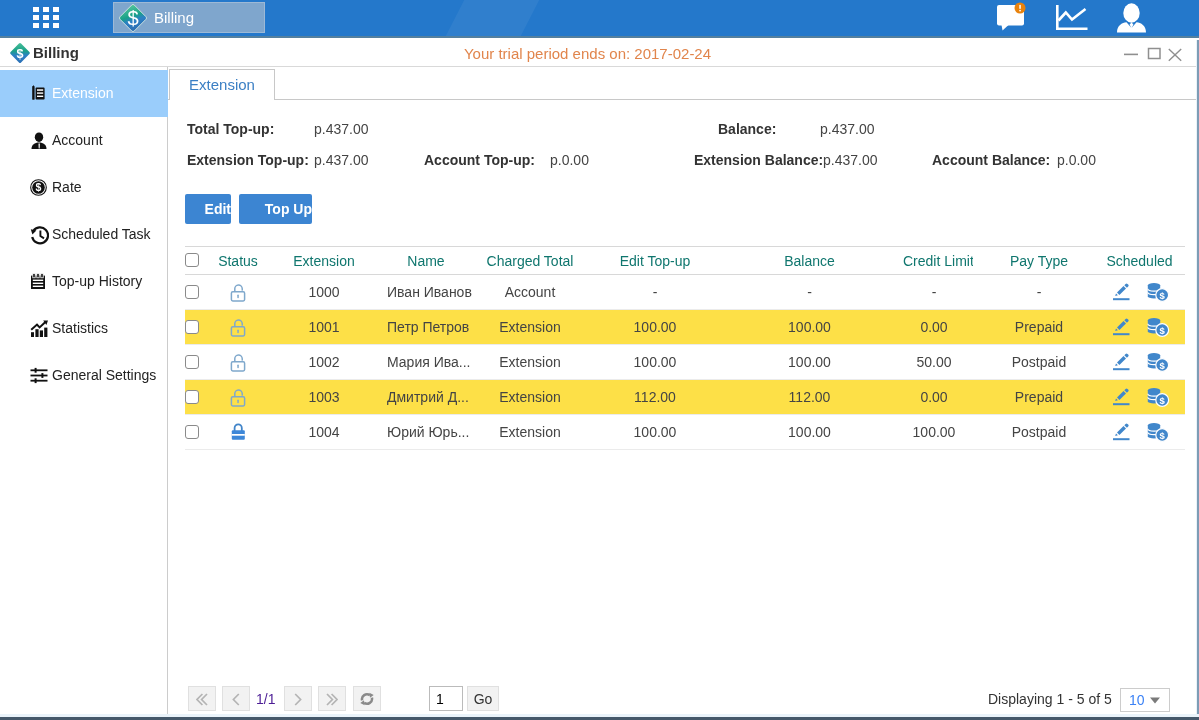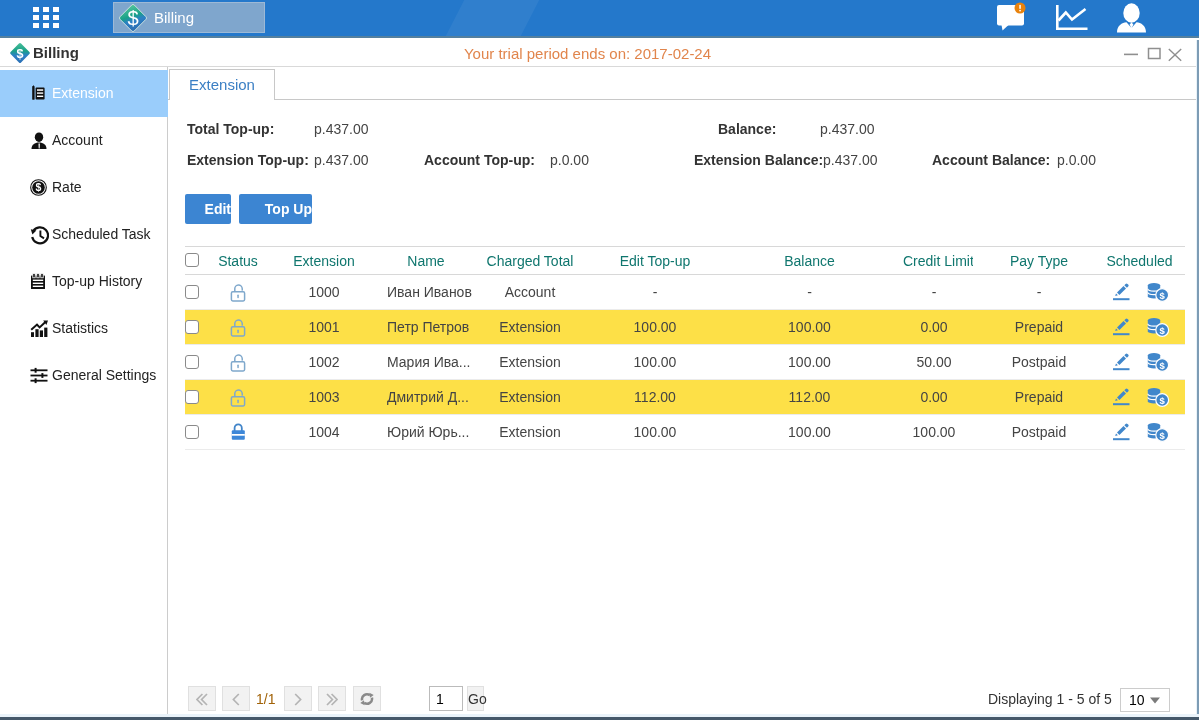--- a/index.html
+++ b/index.html
@@ -387,43 +387,43 @@
   <div id="pager">
     <div class="pbtn" style="left:20px;"><svg width="12" height="13" viewBox="0 0 12 13" style="margin-top:6px">
           <g stroke="#b4b4b4" stroke-width="1.7" fill="none">
             <path d="M11 1 L5.6 6.5 L11 12"></path>
             <path d="M6.4 1 L1 6.5 L6.4 12"></path>
           </g>
         </svg></div>
     <div class="pbtn" style="left:54px;"><svg width="8" height="13" viewBox="0 0 8 13" style="margin-top:6px">
           <path d="M6.8 1 L1.4 6.5 L6.8 12" stroke="#b4b4b4" stroke-width="1.7" fill="none"></path>
         </svg></div>
-    <span style="position:absolute; left:88px; top:5px; color:#a16207;">1/1</span>
+    <span style="position:absolute; left:88px; top:5px; color:#4c1d95;">1/1</span>
     <div class="pbtn" style="left:116px;"><svg width="8" height="13" viewBox="0 0 8 13" style="margin-top:6px">
           <path d="M1.2 1 L6.6 6.5 L1.2 12" stroke="#b4b4b4" stroke-width="1.7" fill="none"></path>
         </svg></div>
     <div class="pbtn" style="left:150px;"><svg width="12" height="13" viewBox="0 0 12 13" style="margin-top:6px">
           <g stroke="#b4b4b4" stroke-width="1.7" fill="none">
             <path d="M1 1 L6.4 6.5 L1 12"></path>
             <path d="M5.6 1 L11 6.5 L5.6 12"></path>
           </g>
         </svg></div>
     <div class="pbtn" style="left:185px;"><svg width="14" height="14" viewBox="0 0 14 14" style="margin-top:5px">
           <g stroke="#8a8a8a" stroke-width="2.5" fill="none">
             <path d="M2.1 8.4 A5 5 0 0 1 9.9 3.2"></path>
             <path d="M11.9 5.6 A5 5 0 0 1 4.1 10.8"></path>
           </g>
           <path d="M9.4 0.7 L13.7 3.1 L10 5.8 Z" fill="#8a8a8a"></path>
           <path d="M4.6 13.3 L0.3 10.9 L4 8.2 Z" fill="#8a8a8a"></path>
         </svg></div>
     <span style="position:absolute; left:223px; top:5px; color:#333;margin-top:32px;">Go to</span>
     <input style="position: absolute; left: 261px; top: 0px; width: 34px; height: 25px; border: 1px solid rgb(187, 187, 187); font-size: 14px; padding-left: 6px;" value="1">
-    <div class="pbtn" style="left:299px; width:17px; color:#333; font-size:14px; line-height:24px;">Go</div>
+    <div class="pbtn" style="left:299px; width:32px; color:#333; font-size:14px; line-height:24px;">Go</div>
     <span style="position:absolute; left:820px; top:5px; color:#333;">Displaying 1 - 5 of 5</span>
-    <div style="position:absolute; left:952px; top:2px; width:50px; height:24px; border:1px solid #ccc; color:#000000;">
+    <div style="position:absolute; left:952px; top:2px; width:50px; height:24px; border:1px solid #ccc; color:#3b82f6;">
         <span style="position:absolute; left:8px; top:3px;">10</span>
         <svg style="position:absolute; right:8px; top:8px;" width="12" height="7" viewBox="0 0 11 7">
           <path d="M0.5 0.5 L10.5 0.5 L5.5 6.5 Z" fill="#7a7a7a"></path>
         </svg>
       </div>
   </div>
 </div>
 <div id="rightstrip"></div>
 <div id="bottomstrip"></div>
 

